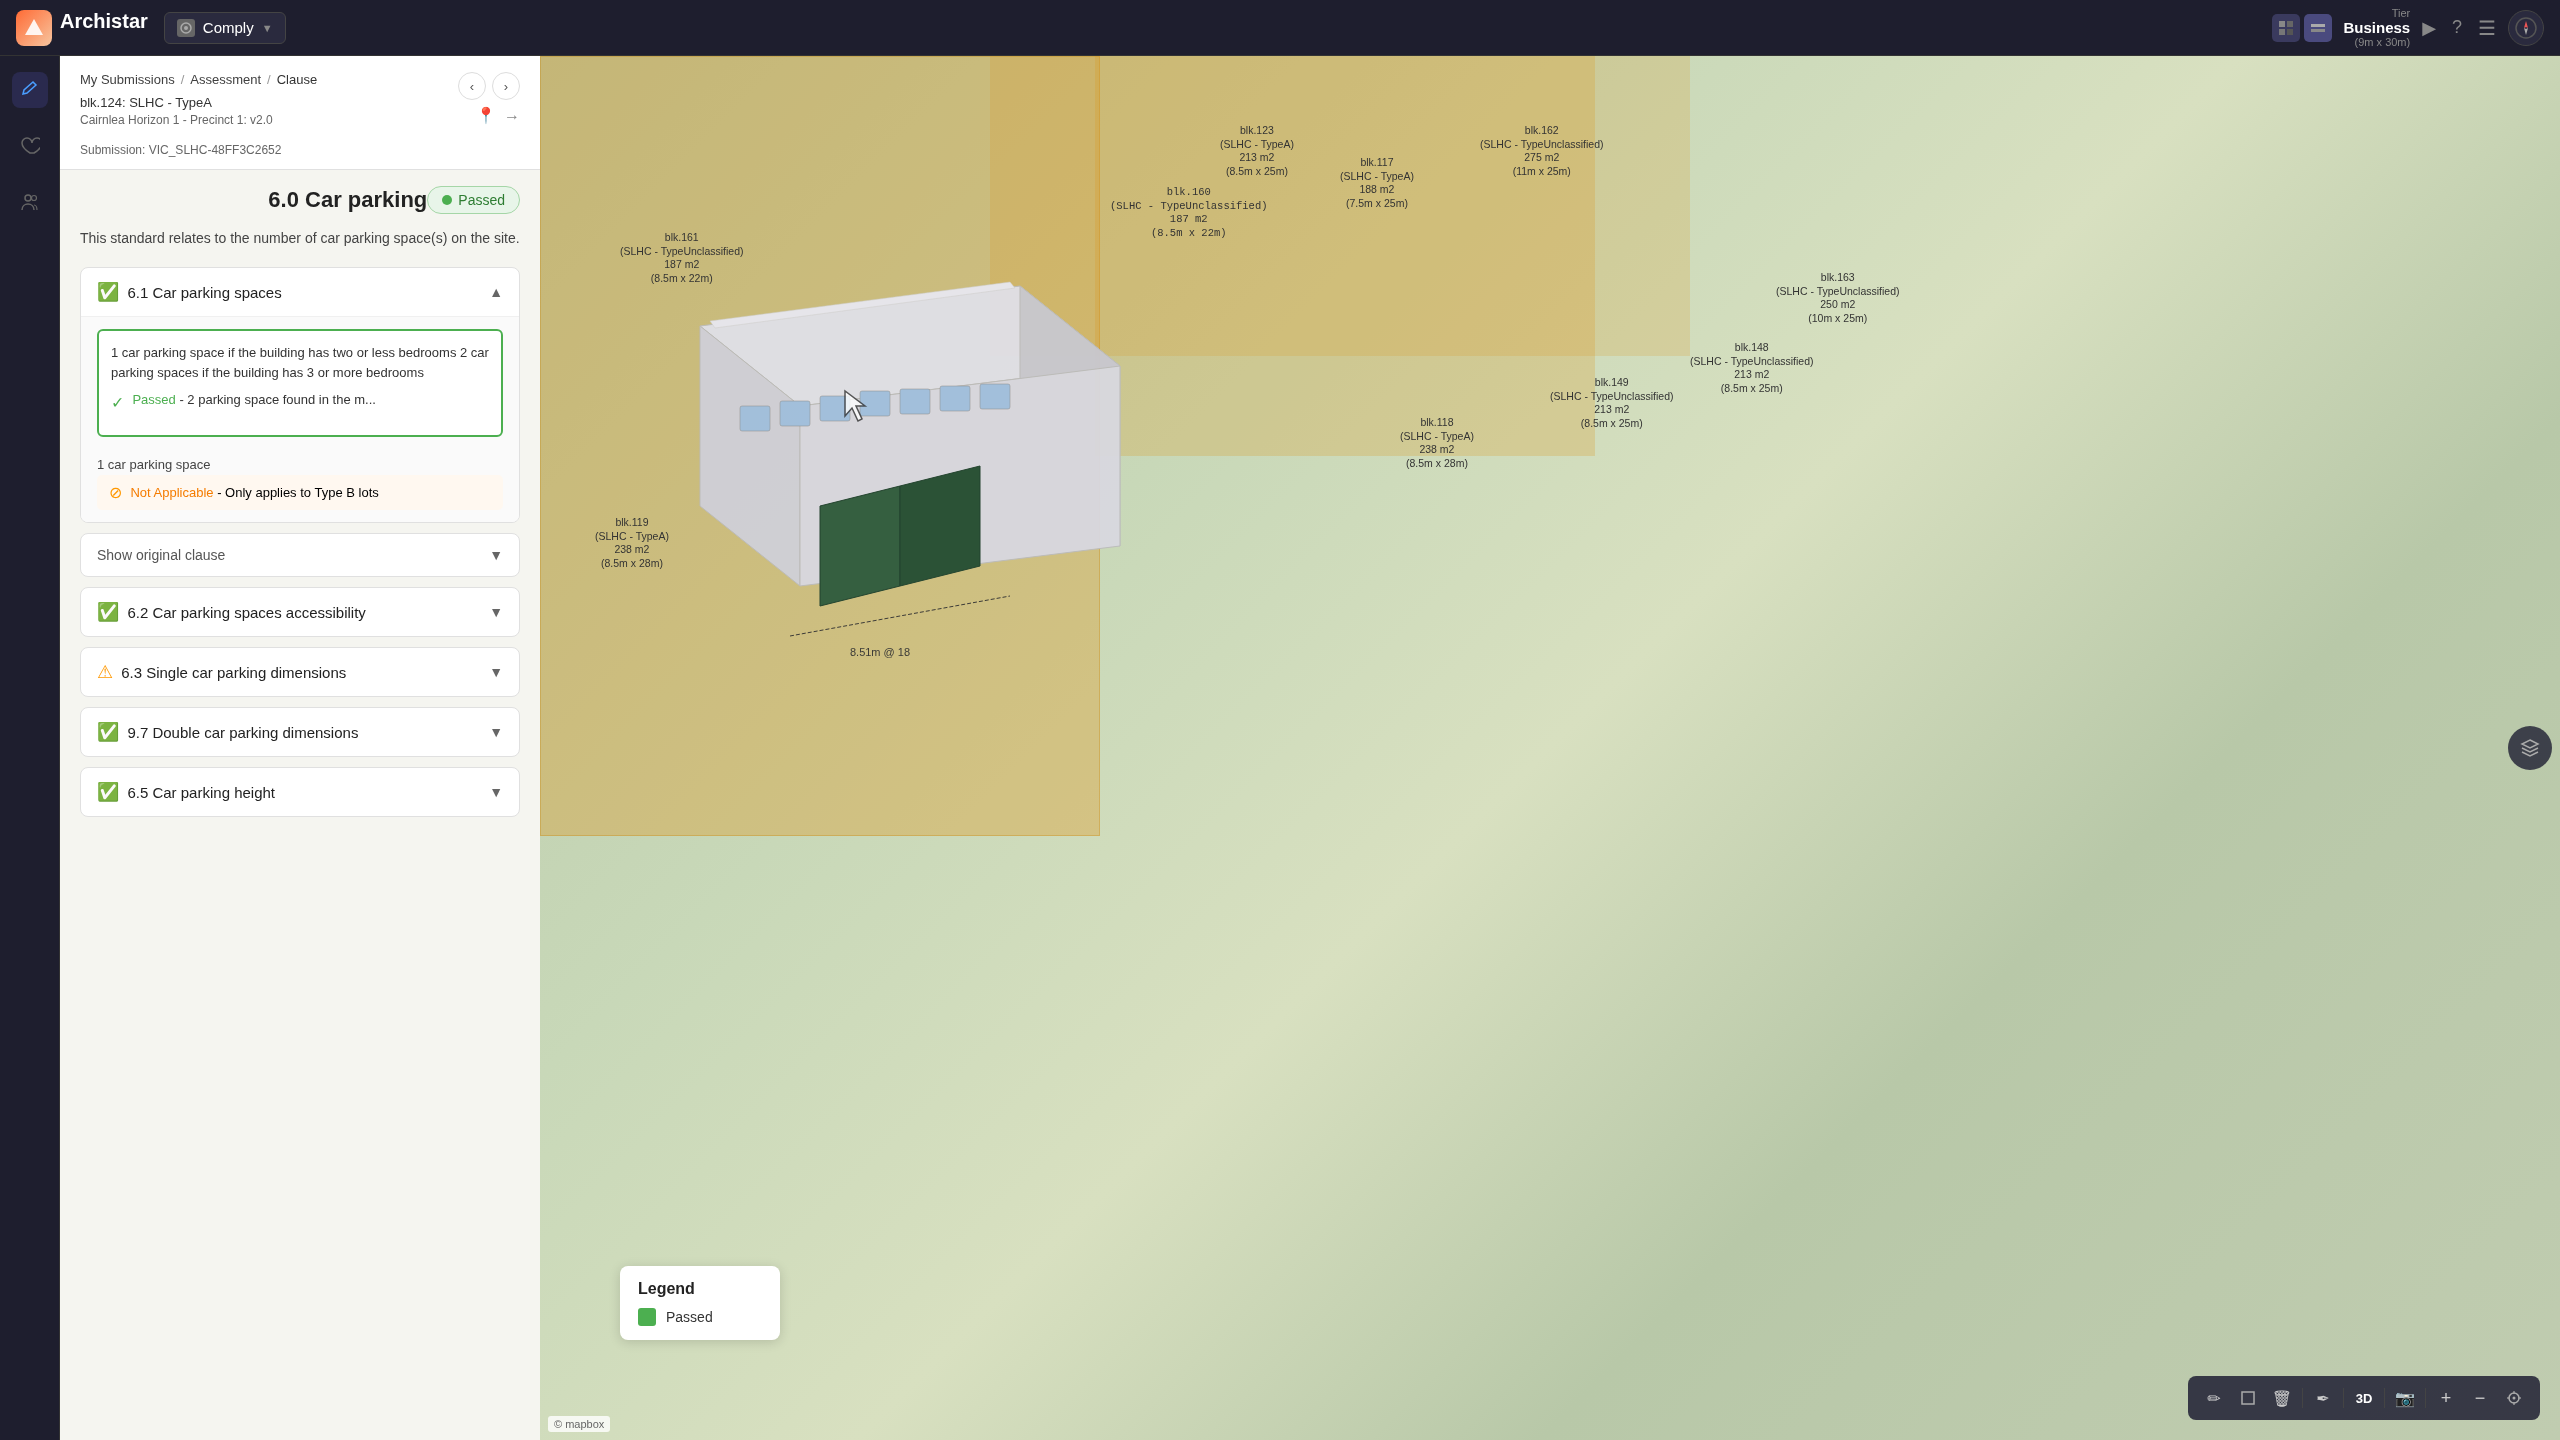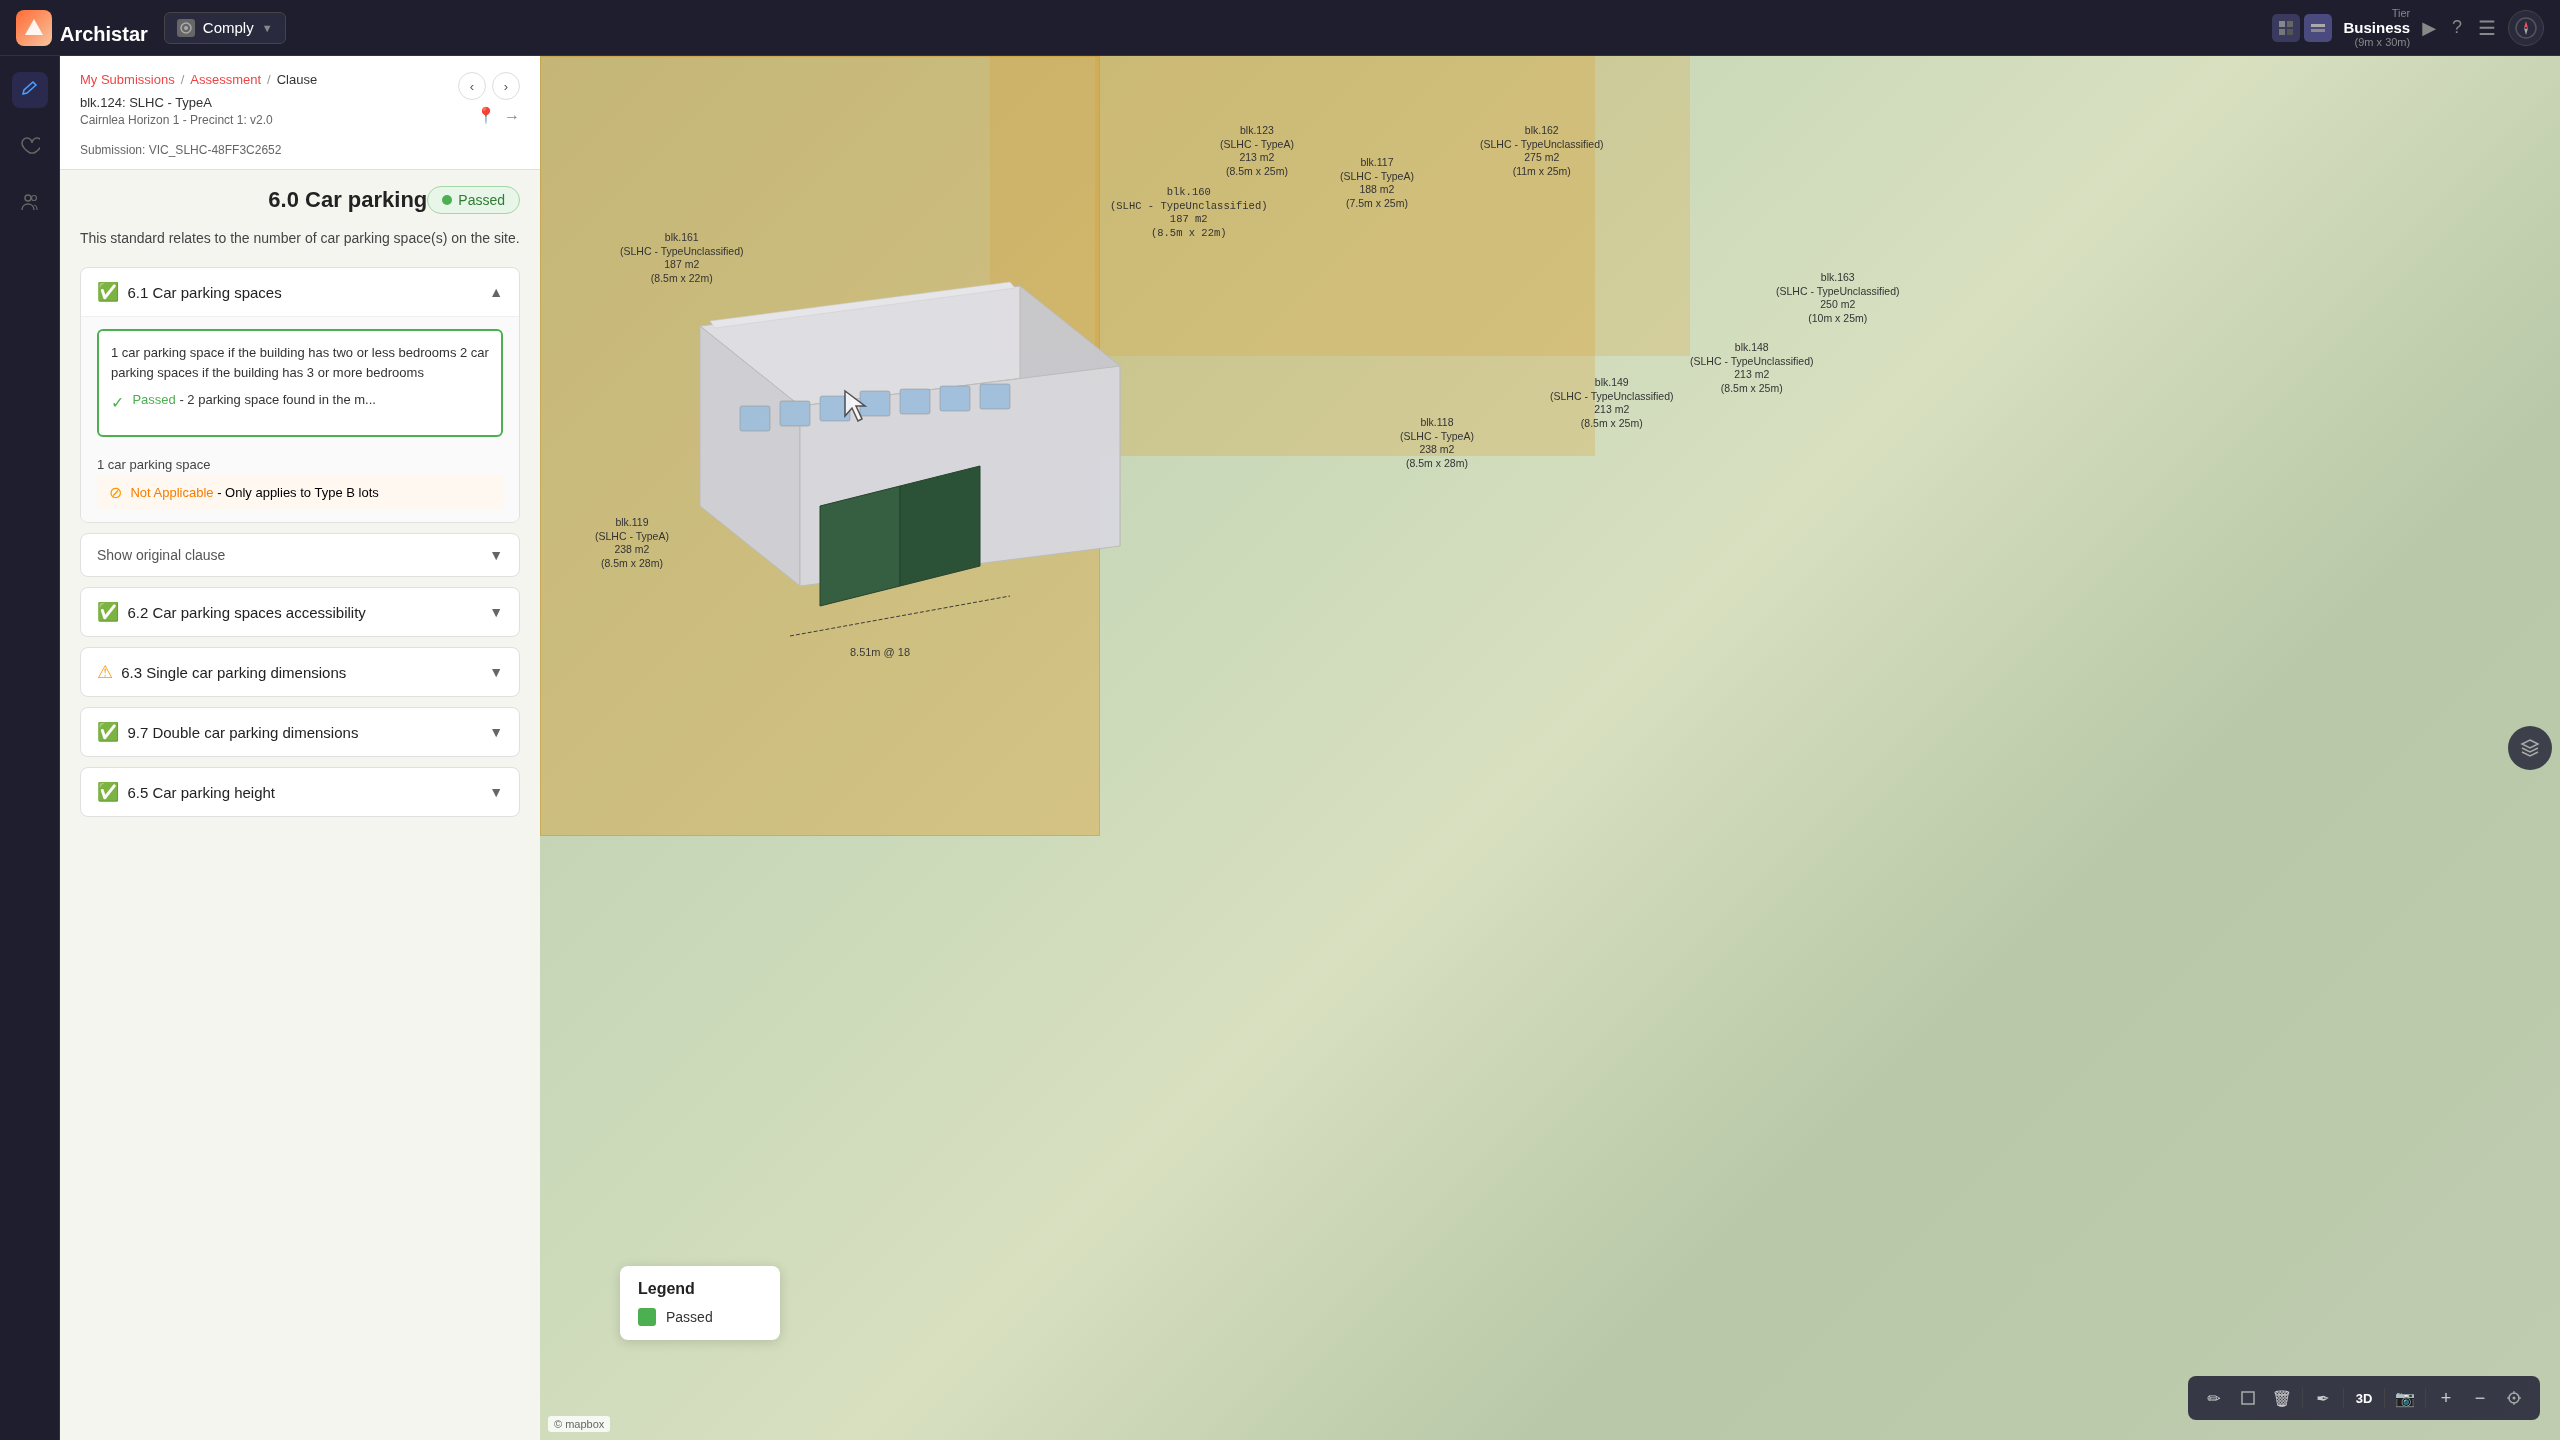--- a/index.html
+++ b/index.html
@@ -4,21 +4,21 @@
   <style>
     * { box-sizing: border-box; margin: 0; padding: 0; }
     body { font-family: -apple-system, BlinkMacSystemFont, 'Segoe UI', sans-serif; background: #1a1a2e; width: 2560px; height: 1440px; overflow: hidden; position: relative; }
 
     
     .topnav {
       position: absolute; top: 0; left: 0; right: 0; height: 56px;
       background: #1e1e2e; display: flex; align-items: center; padding: 0 16px; gap: 16px; z-index: 100;
       border-bottom: 1px solid #333;
     }
-    .logo-area { display: flex; align-items: flex-end; gap: 8px; }
+    .logo-area { display: flex; align-items: flex-start; gap: 8px; }
     .logo-icon { width: 36px; height: 36px; background: linear-gradient(135deg, #ff6b35, #f7c59f); border-radius: 8px; display: flex; align-items: center; justify-content: center; color: white; font-weight: bold; font-size: 14px; }
     .logo-text { color: white; font-size: 20px; font-weight: 600; }
     .comply-dropdown {
       display: flex; align-items: center; gap: 8px; background: #2a2a3e; border: 1px solid #444; border-radius: 6px; padding: 6px 12px; cursor: pointer; color: white; font-size: 15px;
     }
     .nav-spacer { flex: 1; }
     .nav-icons { display: flex; gap: 16px; align-items: center; }
     .compass-icon { width: 36px; height: 36px; background: #2a2a3e; border-radius: 50%; display: flex; align-items: center; justify-content: center; color: #ccc; font-size: 16px; border: 1px solid #444; }
 
     
@@ -32,21 +32,21 @@
     
     .main-panel {
       position: absolute; top: 56px; left: 60px; width: 480px; bottom: 0; background: #f5f5f0; overflow-y: auto; z-index: 98;
     }
 
     .panel-header {
       background: white; padding: 16px 20px 12px; border-bottom: 1px solid #e0e0e0;
     }
     .breadcrumb { display: flex; align-items: center; gap: 6px; font-size: 13px; color: #666; margin-bottom: 8px; }
     .breadcrumb .sep { color: #999; }
-    .breadcrumb a { color: #ef4444; cursor: pointer; text-decoration: none; }
+    .breadcrumb a { color: #404040; cursor: pointer; text-decoration: none; }
     .breadcrumb .current { color: #333; font-weight: 500; }
     .nav-arrow-btn { width: 28px; height: 28px; border-radius: 50%; border: 1px solid #ddd; background: white; display: flex; align-items: center; justify-content: center; cursor: pointer; color: #555; font-size: 13px; }
     .block-info { font-size: 13px; color: #333; margin-bottom: 3px; }
     .project-name { font-size: 12px; color: #666; margin-bottom: 16px; }
     .submission-id { font-size: 12px; color: #666; }
 
     .panel-content { padding: 16px 20px; }
 
     .section-title-row { display: flex; align-items: center; justify-content: flex-end; margin-bottom: 14px; }
     .section-title { font-size: 22px; font-weight: 600; color: #222; }

